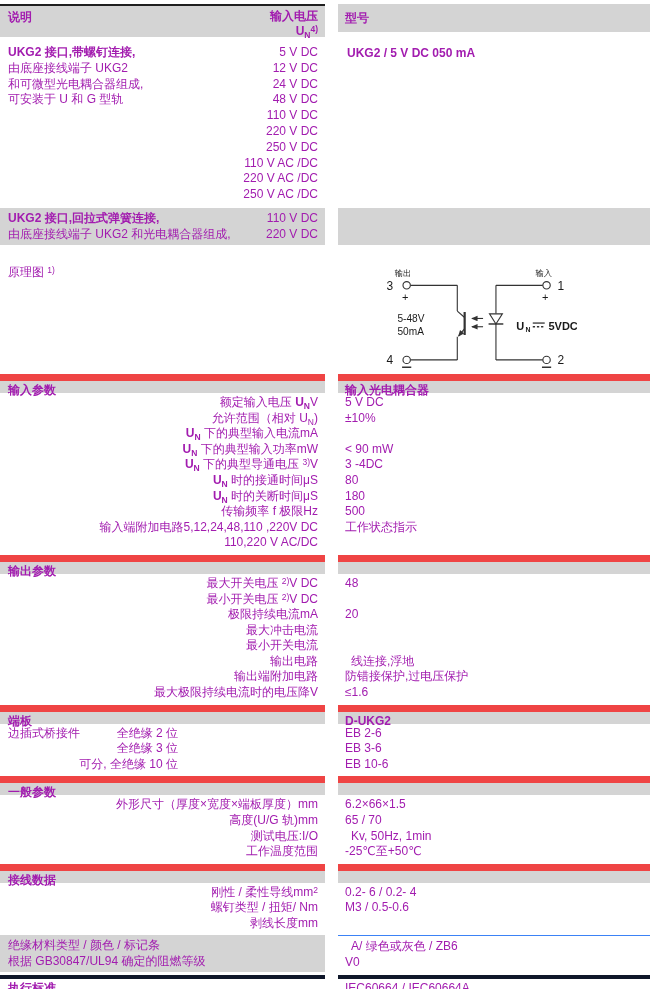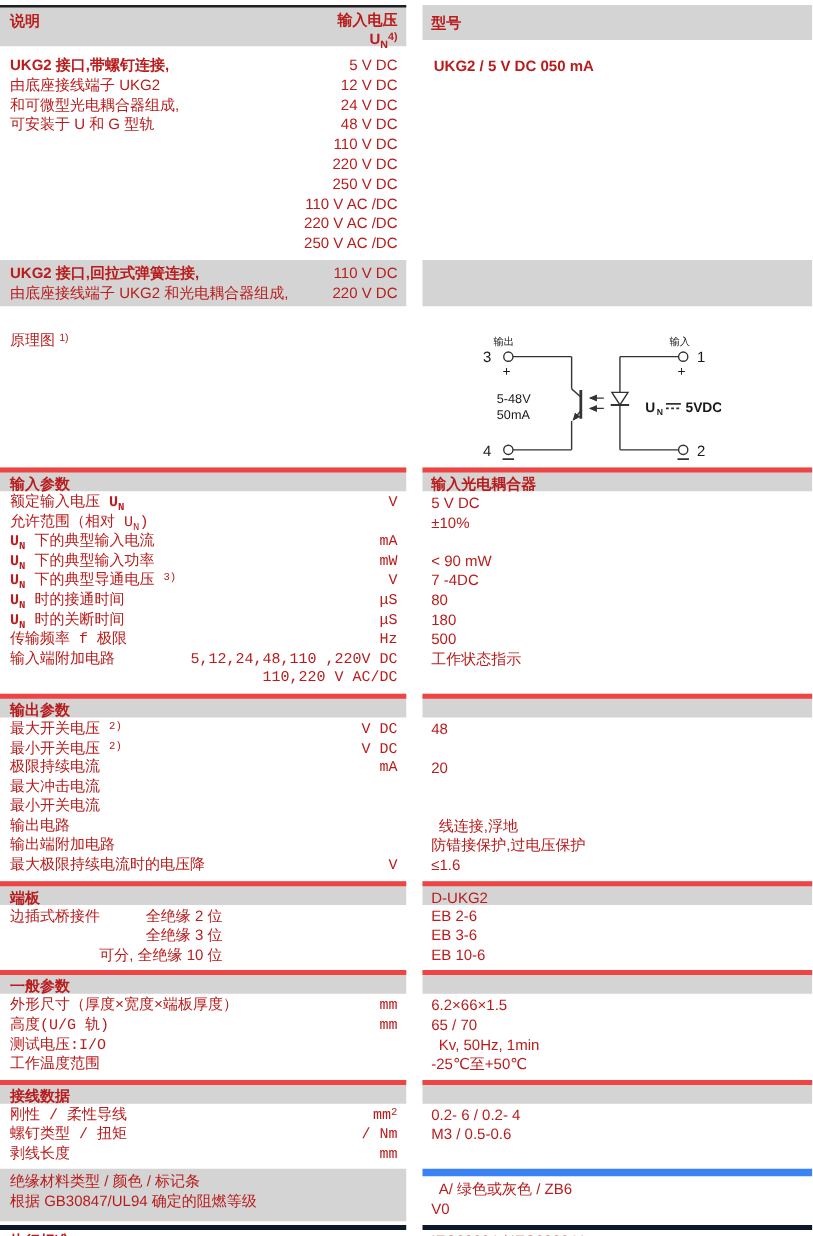--- a/index.html
+++ b/index.html
@@ -1,18 +1,18 @@
 <!DOCTYPE html>
 <html><head>
 <meta charset="utf-8">
 <style>
   html,body{margin:0;padding:0;background:#fff;}
   .page{
     width:650px;height:989px;overflow:hidden;box-sizing:border-box;
-    padding-top:4px;background:#fff;color:#b91c1c;
+    padding-top:4px;background:#fff;color:#a21caf;
     font-family:"Liberation Sans","DejaVu Sans",sans-serif;font-size:12px;
   }
   .grid{display:grid;grid-template-columns:325px 312px;column-gap:13px;}
   .lc{padding-left:8px;padding-right:7px;box-sizing:border-box;}
   .rc{padding-left:7px;box-sizing:border-box;}
   .b{font-weight:bold;}
   sub{font-size:8.5px;vertical-align:-3px;line-height:0;}
   sup{font-size:8.5px;vertical-align:3px;line-height:0;}
   
   .hdr-left{background:#d4d4d4;border-top:2px solid #1f1f1f;height:33px;
@@ -26,34 +26,34 @@
   .volts{text-align:right;}
   .model{font-weight:bold;padding-top:1px;}
   
   .blk2{margin-top:5px;}
   .band2{background:#d4d4d4;padding-top:2px;padding-bottom:2px;}
   .b2line{height:16.5px;line-height:16.5px;display:flex;justify-content:space-between;white-space:nowrap;}
   
   .schem{margin-top:19px;height:106px;}
   .schem svg{margin-left:34px;margin-top:2px;}
   
-  .sechead>div{background:#d4d4d4;border-top:4px solid #ef4444;height:19px;line-height:19px;
+  .sechead>div{background:#d4d4d4;border-top:7px solid #ef4444;height:19px;line-height:19px;
     font-weight:bold;margin:4px 0 2px 0;}
   
   .prow>div{height:15.6px;line-height:15.6px;white-space:nowrap;}
-  .sb{display:flex;justify-content:space-between;font-family:Liberation Mono, monospace;}
+  .sb{display:flex;justify-content:flex-end;}
   .rel{position:relative;}
   .abs-lbl{position:absolute;left:8px;top:0;}
   .bridge-mid{display:block;width:170px;text-align:right;}
   .ind{padding-left:6px;}
   
   .insrow{margin-top:3px;}
   .band4{background:#d4d4d4;padding-top:2px;padding-bottom:2px;}
   .ins-line{height:16px;line-height:16px;white-space:nowrap;}
-  .ins-val{border-top:6px solid #3b82f6;padding-top:2px;padding-bottom:2px;}
+  .ins-val{border-top:1px solid #3b82f6;padding-top:2px;padding-bottom:2px;}
   
   .std{margin-top:3px;}
   .std>div{border-top:4px solid #0f172a;height:18px;line-height:18px;}
   
   .barL{height:3px;background:#2e2e2e;margin-top:3px;}
   .barR{height:7px;background:#575757;margin-top:1px;}
 </style>
 </head>
 <body>
 
@@ -209,21 +209,21 @@
         <span><b>U<sub>N</sub></b> 下的典型输入功率</span>
         <span>mW</span>
       </div>
     <div class="rc"><span>&lt; 90 mW</span></div>
   </div>
   <div class="grid prow">
     <div class="lc sb">
         <span><b>U<sub>N</sub></b> 下的典型导通电压 <sup>3)</sup></span>
         <span>V</span>
       </div>
-    <div class="rc"><span>7 -4DC</span></div>
+    <div class="rc"><span>3 -4DC</span></div>
   </div>
   <div class="grid prow">
     <div class="lc sb">
         <span><b>U<sub>N</sub></b> 时的接通时间</span>
         <span>μS</span>
       </div>
     <div class="rc"><span>80</span></div>
   </div>
   <div class="grid prow">
     <div class="lc sb">
@@ -310,21 +310,21 @@
   <div class="grid prow">
     <div class="lc sb">
         <span>最大极限持续电流时的电压降</span>
         <span>V</span>
       </div>
     <div class="rc"><span>≤1.6</span></div>
   </div>
 
   <div class="grid sechead">
     <div class="lc">端板</div>
-    <div class="rc" style="font-weight:normal">D-UKG2</div>
+    <div class="rc" style="font-weight:bold">D-UKG2</div>
   </div>
   <div class="grid prow">
     <div class="lc rel">
       <span class="abs-lbl">边插式桥接件</span>
       <span class="bridge-mid">全绝缘 2 位</span>
     </div>
     <div class="rc"><span>EB 2-6</span></div>
   </div>
   <div class="grid prow">
     <div class="lc rel">

